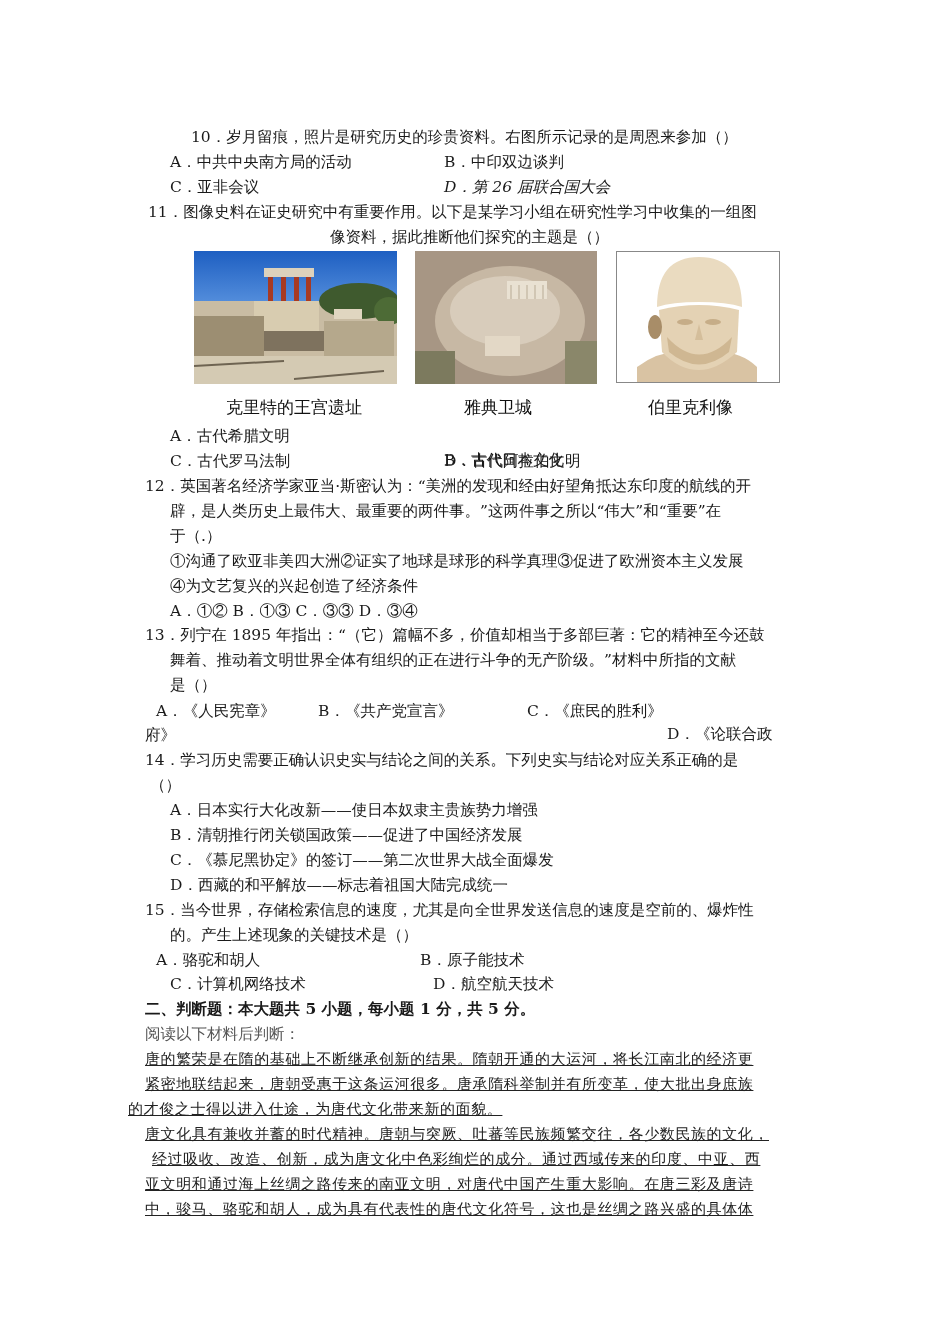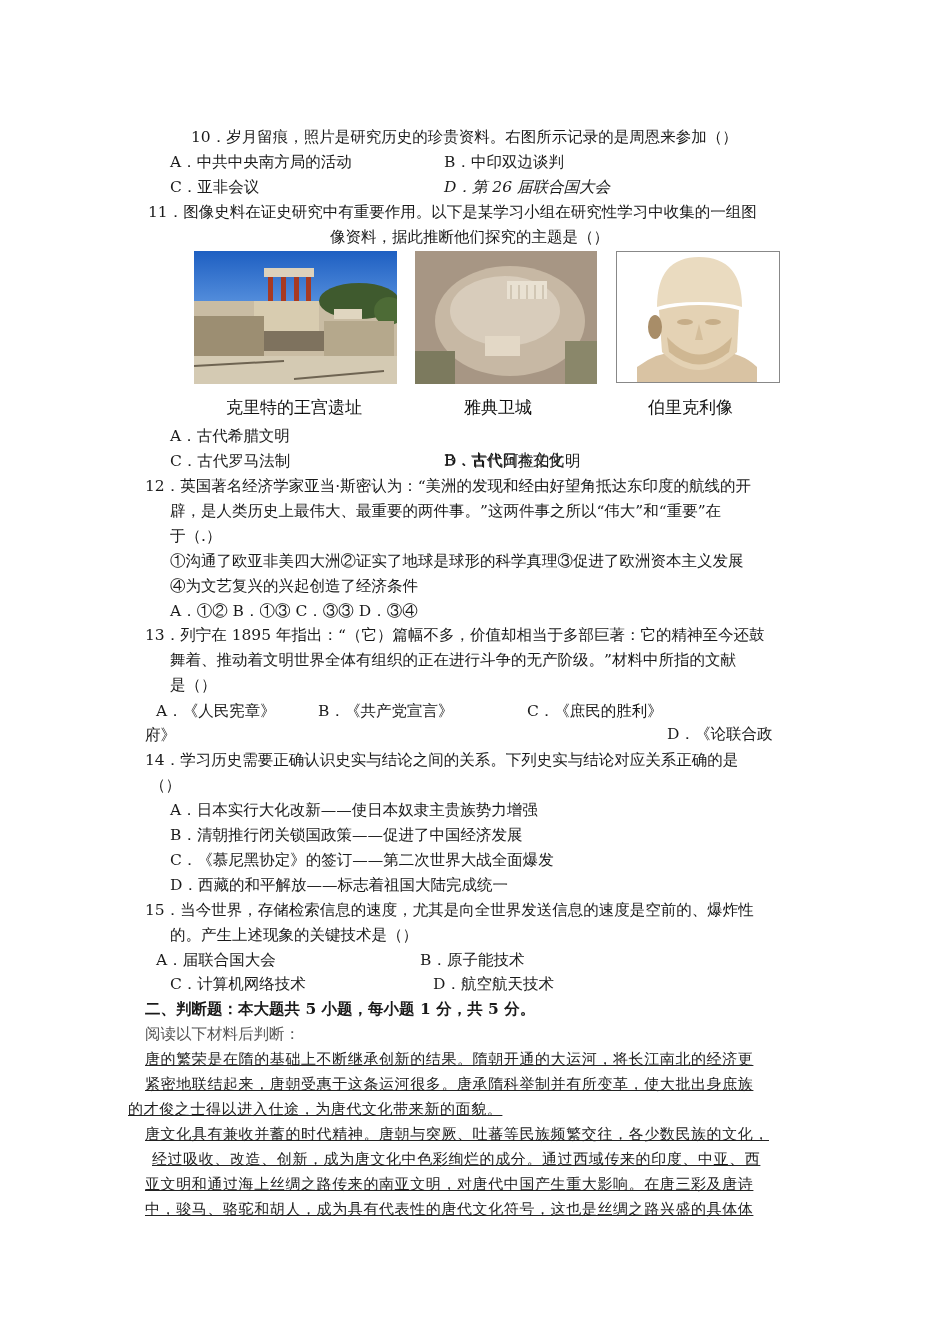--- a/index.html
+++ b/index.html
@@ -110,21 +110,21 @@
 
 <div class="line" style="left:145px;top:750px;">14．学习历史需要正确认识史实与结论之间的关系。下列史实与结论对应关系正确的是</div>
 <div class="line" style="left:150px;top:775px;">（）</div>
 <div class="line" style="left:170px;top:800px;">A．日本实行大化改新——使日本奴隶主贵族势力增强</div>
 <div class="line" style="left:170px;top:825px;">B．清朝推行闭关锁国政策——促进了中国经济发展</div>
 <div class="line" style="left:170px;top:850px;">C．《慕尼黑协定》的签订——第二次世界大战全面爆发</div>
 <div class="line" style="left:170px;top:875px;">D．西藏的和平解放——标志着祖国大陆完成统一</div>
 
 <div class="line" style="left:145px;top:900px;">15．当今世界，存储检索信息的速度，尤其是向全世界发送信息的速度是空前的、爆炸性</div>
 <div class="line" style="left:170px;top:925px;">的。产生上述现象的关键技术是（）</div>
-<div class="line" style="left:156px;top:950px;">A．届联合国大会</div>
+<div class="line" style="left:156px;top:950px;">A．骆驼和胡人</div>
 <div class="line" style="left:420px;top:950px;">B．原子能技术</div>
 <div class="line" style="left:170px;top:974px;">C．计算机网络技术</div>
 <div class="line" style="left:433px;top:974px;">D．航空航天技术</div>
 
 <div class="line bold" style="left:145px;top:999px;">二、判断题：本大题共 5 小题，每小题 1 分，共 5 分。</div>
 <div class="line gray" style="left:145px;top:1024px;">阅读以下材料后判断：</div>
 <div class="line kai" style="left:145px;top:1049px;">唐的繁荣是在隋的基础上不断继承创新的结果。隋朝开通的大运河，将长江南北的经济更</div>
 <div class="line kai" style="left:145px;top:1074px;text-align:center;">紧密地联结起来，唐朝受惠于这条运河很多。唐承隋科举制并有所变革，使大批出身庶族</div>
 <div class="line kai" style="left:128px;top:1099px;">的才俊之士得以进入仕途，为唐代文化带来新的面貌。</div>
 <div class="line kai" style="left:145px;top:1124px;">唐文化具有兼收并蓄的时代精神。唐朝与突厥、吐蕃等民族频繁交往，各少数民族的文化，</div>

